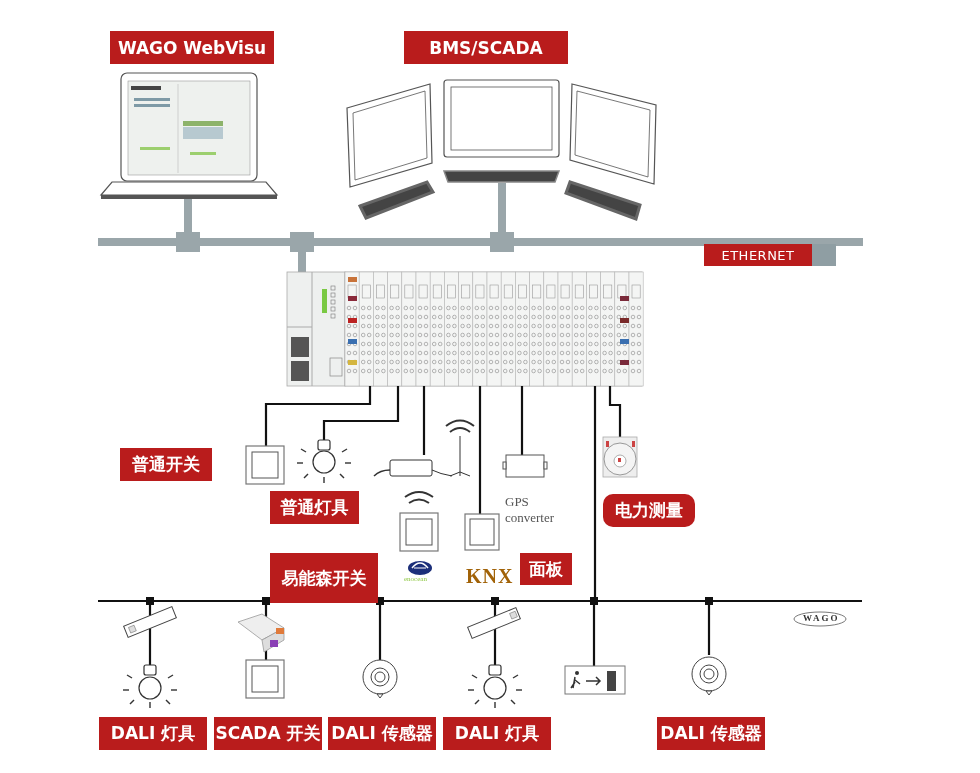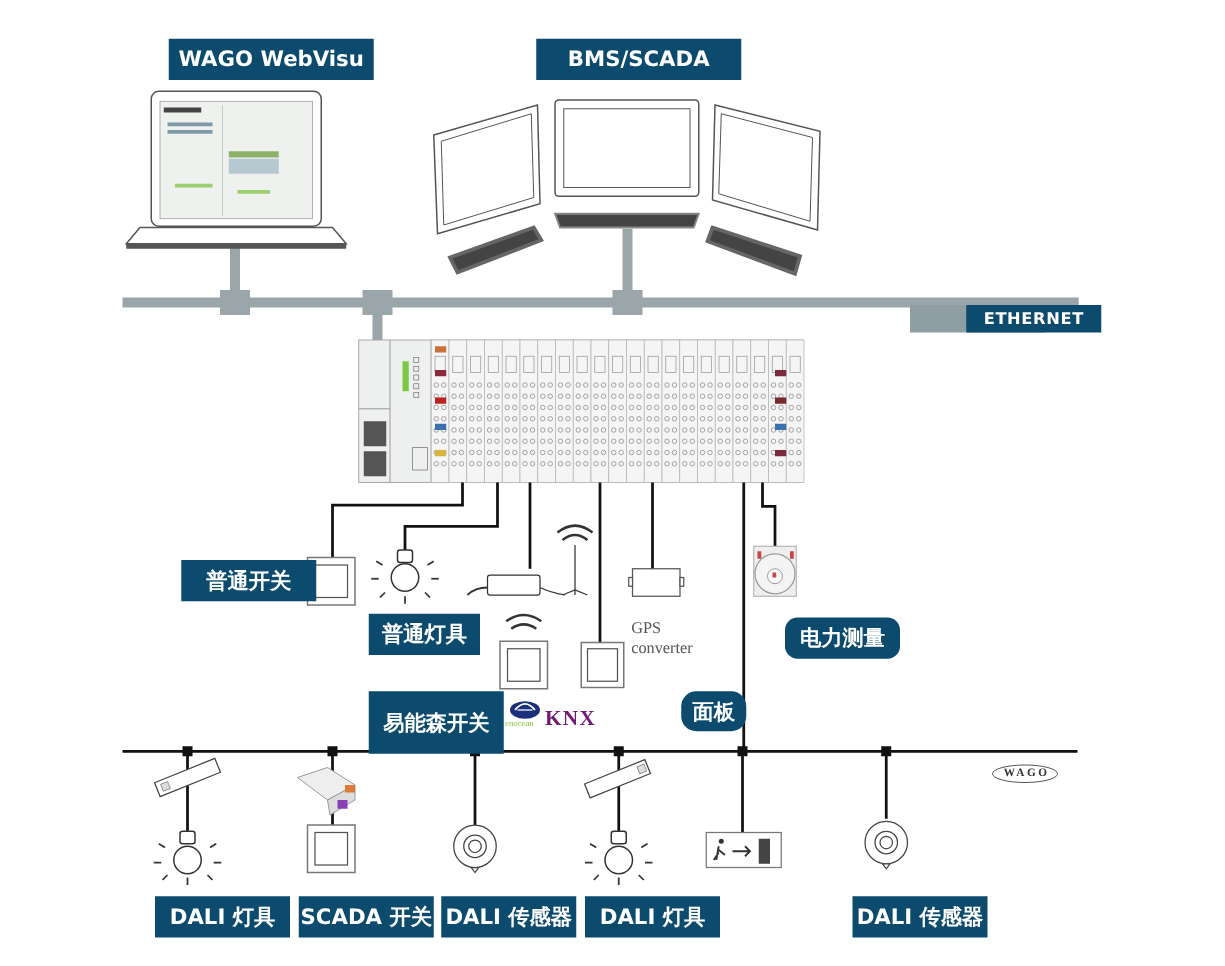--- a/index.html
+++ b/index.html
@@ -1,17 +1,17 @@
 <!DOCTYPE html>
 <html><head>
 <meta charset="utf-8">
 <style>
   html, body { margin:0; padding:0; background:#ffffff; }
   body { width:980px; height:773px; position:relative; overflow:hidden; font-family:"Liberation Sans", "DejaVu Sans", sans-serif; }
-  .lbl { position:absolute; background:#0c4a6e; color:#ffffff; font-weight:bold; display:flex; align-items:center; justify-content:center; font-family:"DejaVu Sans", "Liberation Sans", sans-serif; white-space:nowrap;margin-left:25px; }
+  .lbl { position:absolute; background:#b91c1c; color:#ffffff; font-weight:bold; display:flex; align-items:center; justify-content:center; font-family:"DejaVu Sans", "Liberation Sans", sans-serif; white-space:nowrap; }
   .lbl.big { font-size:17px; }
   .lbl.cn { font-size:17px; }
   .plain { position:absolute; color:#555; font-family:Liberation Serif, serif; }
   svg { position:absolute; left:0; top:0; }
 </style>
 </head>
 <body>
 
 <svg width="980" height="773" viewBox="0 0 980 773">
 
@@ -653,31 +653,31 @@
     <circle cx="709" cy="674" r="5"></circle>
     <path d="M706 691 L712 691 L709 695 Z"></path>
   </g>
   <g>
     <ellipse cx="820" cy="619" rx="26" ry="7" fill="#fff" stroke="#555" stroke-width="0.8"></ellipse>
   </g>
 </svg>
 
 <div class="lbl big" style="left:110px;top:31px;width:164px;height:33px;">WAGO WebVisu</div>
 <div class="lbl big" style="left:404px;top:31px;width:164px;height:33px;">BMS/SCADA</div>
-<div class="lbl" style="left:748px;top:244px;width:108px;height:22px;font-size:13px;font-weight:bold;letter-spacing:0.5px;">ETHERNET</div>
-
-<div class="lbl cn" style="left:120px;top:448px;width:108px;height:33px;">普通开关</div>
+<div class="lbl" style="left:704px;top:244px;width:108px;height:22px;font-size:13px;font-weight:normal;letter-spacing:0.5px;">ETHERNET</div>
+
+<div class="lbl cn" style="left:120px;top:448px;width:92px;height:33px;">普通开关</div>
 <div class="lbl cn" style="left:270px;top:491px;width:89px;height:33px;">普通灯具</div>
 <div class="lbl cn" style="left:270px;top:553px;width:108px;height:50px;">易能森开关</div>
-<div class="lbl cn" style="left:520px;top:553px;width:52px;height:32px;border-radius:12px;">面板</div>
+<div class="lbl cn" style="left:520px;top:553px;width:52px;height:32px;">面板</div>
 <div class="lbl cn" style="left:603px;top:494px;width:92px;height:33px;border-radius:10px;">电力测量</div>
 
 <div class="plain" style="left:505px;top:494px;font-size:13px;">GPS</div>
 <div class="plain" style="left:505px;top:510px;font-size:13px;">converter</div>
 <div class="plain" style="left:404px;top:575px;font-size:7px;color:#8cc63f;">enocean</div>
-<div class="plain" style="left:436px;top:565px;font-size:17px;font-weight:bold;color:#701a75;letter-spacing:1px;">KNX</div>
+<div class="plain" style="left:466px;top:565px;font-size:20px;font-weight:bold;color:#a16207;letter-spacing:1px;">KNX</div>
 <div class="plain" style="left:803px;top:613px;font-size:9px;font-weight:bold;color:#333;letter-spacing:2px;">WAGO</div>
 
 <div class="lbl cn" style="left:99px;top:717px;width:108px;height:33px;">DALI 灯具</div>
 <div class="lbl cn" style="left:214px;top:717px;width:108px;height:33px;">SCADA 开关</div>
 <div class="lbl cn" style="left:328px;top:717px;width:108px;height:33px;">DALI 传感器</div>
 <div class="lbl cn" style="left:443px;top:717px;width:108px;height:33px;">DALI 灯具</div>
 <div class="lbl cn" style="left:657px;top:717px;width:108px;height:33px;">DALI 传感器</div>
 
 </body></html>

